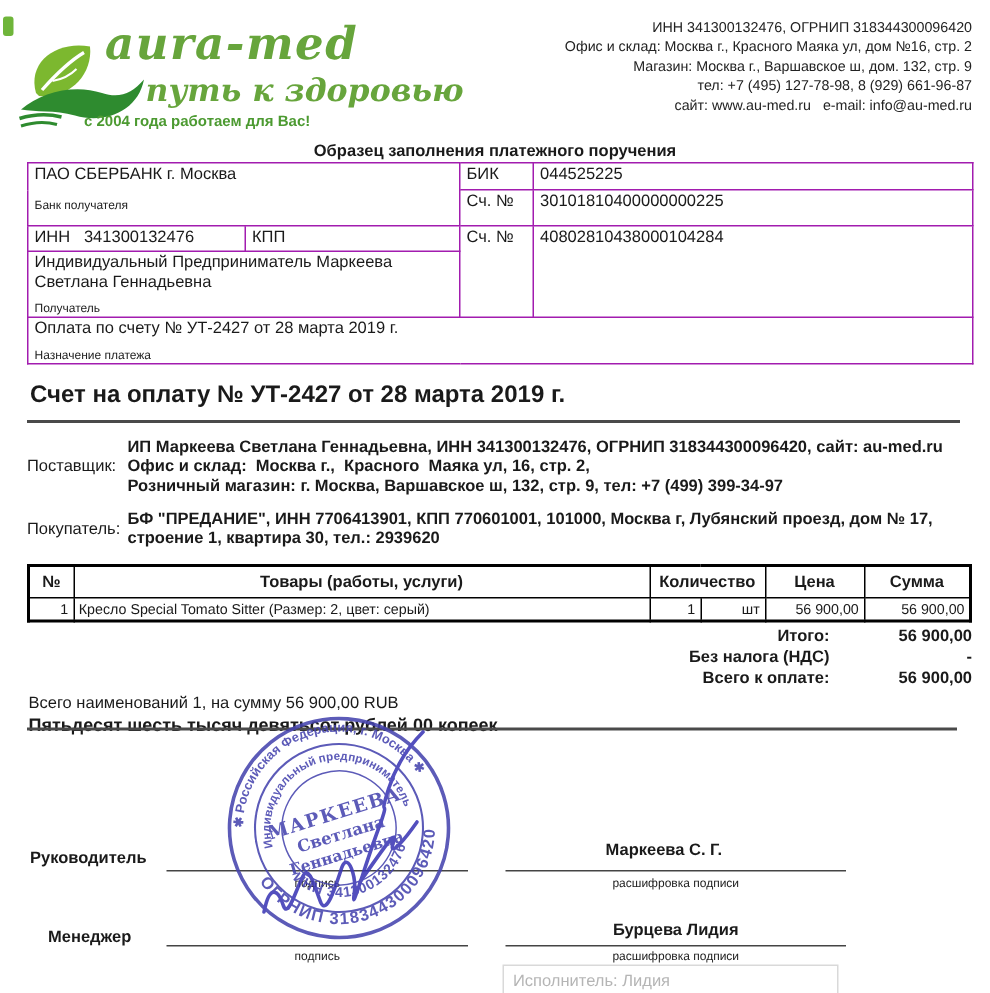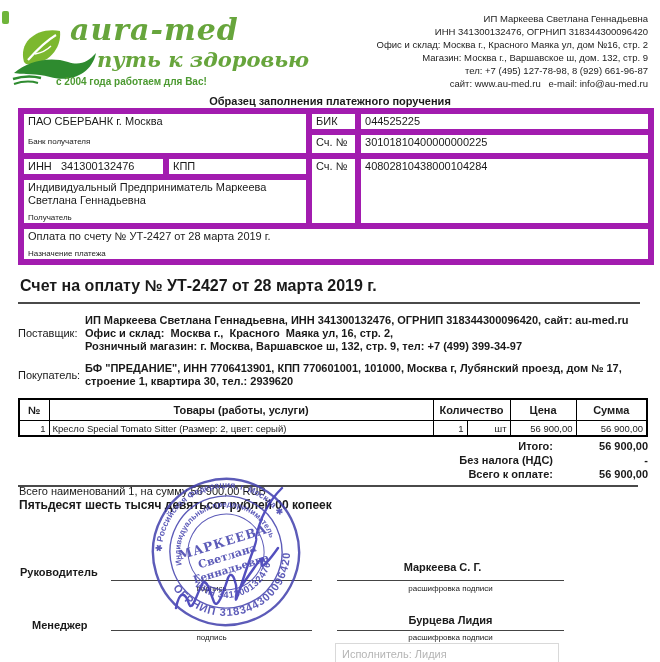--- a/index.html
+++ b/index.html
@@ -15,21 +15,21 @@
          font-style:italic;font-weight:bold;font-size:30px;color:#67a53c;letter-spacing:1px;}
   .tagline{position:absolute;left:97px;top:47px;font-family:"DejaVu Serif","Liberation Serif",serif;
          font-style:italic;font-weight:bold;font-size:21px;color:#67a53c;}
   .since{position:absolute;left:56px;top:76px;font-weight:bold;font-size:10px;color:#4c9a31;}
   .company-info{position:absolute;right:12px;top:12px;text-align:right;font-size:9.5px;line-height:13px;color:#222;}
   .company-info div{white-space:pre;}
 
   
   .sample-heading{text-align:center;font-weight:bold;font-size:11px;margin:0 0 1px 0;}
   table.bank{border-collapse:collapse;margin-left:18px;width:630px;table-layout:fixed;font-size:11px;}
-  table.bank td{border:6px solid #a21caf;padding:1px 4px;vertical-align:top;line-height:13px;}
+  table.bank td{border:1px solid #a21caf;padding:1px 4px;vertical-align:top;line-height:13px;}
   .small-label{font-size:8px;color:#222;line-height:9px;}
   .lbl-bank{margin-top:9px;}
   .lbl-recv{margin-top:6px;}
   .lbl-purp{margin-top:6px;}
 
   
   .inv-title{margin:12px 0 0 20px;font-size:16px;font-weight:bold;}
   .rule{height:2px;background:#4a4a4a;margin:7px 20px 0 18px;}
   .party{display:flex;margin:10px 0 0 18px;font-size:11px;line-height:13px;}
   .party .plabel{width:67px;flex:none;align-self:center;}
@@ -75,21 +75,20 @@
       <path d="M6 47 C20 35 42 30 60 36 C72 40 80 36 88 27 C84 48 62 57 42 51 C28 47 16 49 6 47 Z" fill="#2e8b2f"></path>
       <path d="M5 53 C15 50 25 50 33 52" stroke="#2e8b2f" stroke-width="2.4" fill="none"></path>
       <path d="M6 58 C15 55 23 55 30 57" stroke="#2e8b2f" stroke-width="2" fill="none"></path>
     </svg>
 
     <div class="brand">aura-med</div>
     <div class="tagline">путь к здоровью</div>
     <div class="since">с 2004 года работаем для Вас!</div>
 
     <div class="company-info">
-      <div>ИП Маркеева Светлана Геннадьевна</div>
       <div>ИНН 341300132476, ОГРНИП 318344300096420</div>
       <div>Офис и склад: Москва г., Красного Маяка ул, дом №16, стр. 2</div>
       <div>Магазин: Москва г., Варшавское ш, дом. 132, стр. 9</div>
       <div>тел: +7 (495) 127-78-98, 8 (929) 661-96-87</div>
       <div>сайт: www.au-med.ru   e-mail: info@au-med.ru</div>
     </div>
   </div>
 
   <div class="sample-heading">Образец заполнения платежного поручения</div>
 

